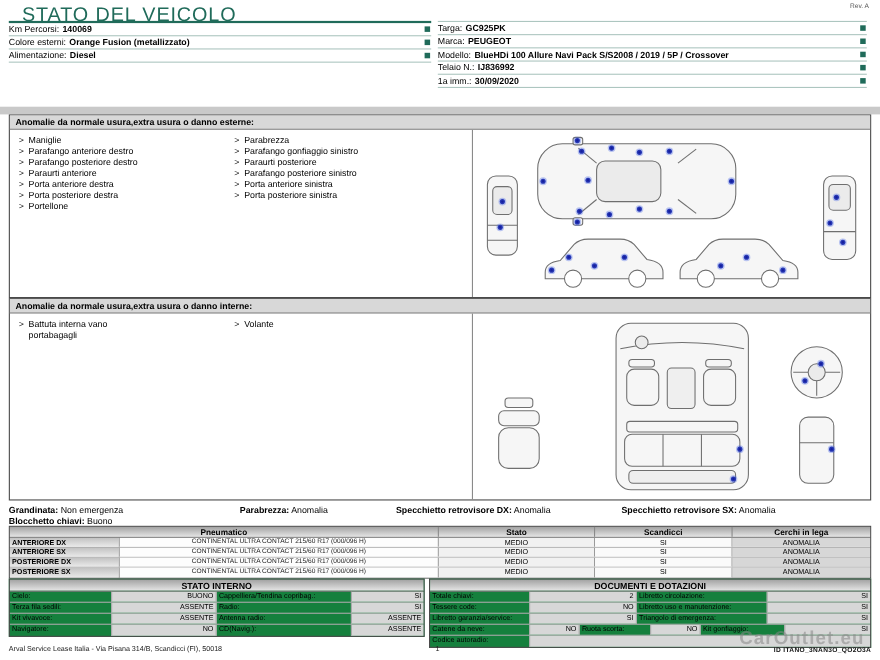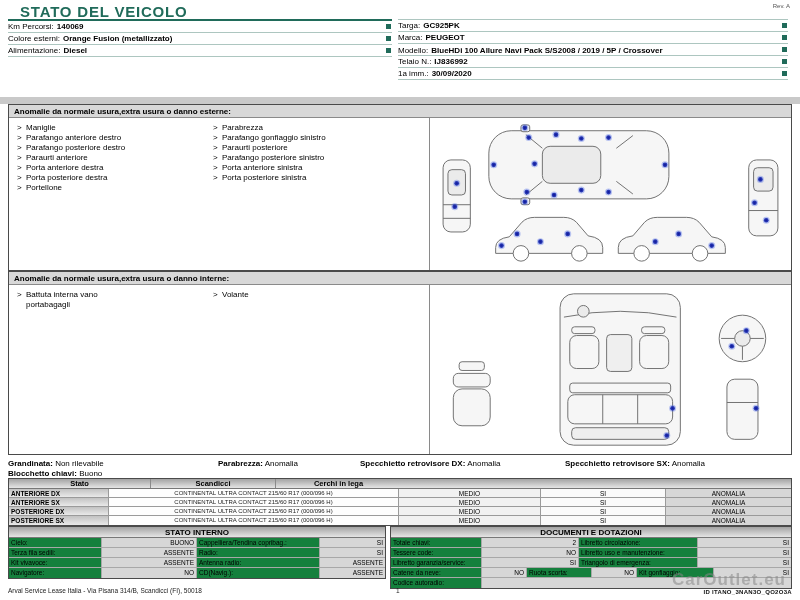--- a/index.html
+++ b/index.html
@@ -1,21 +1,21 @@
 <!DOCTYPE html>
 <html><head>
 <meta charset="utf-8">
 <style>
   *{margin:0;padding:0;box-sizing:border-box}
   html,body{width:800px;height:600px}
   body{font-family:"Liberation Sans",sans-serif;background:#fff;color:#000;position:relative;overflow:hidden}
   .page{position:absolute;inset:0;background:#fff}
 
   
-  .title{position:absolute;left:20px;top:3px;font-size:15px;font-weight:bold;letter-spacing:.8px;color:#206b5a}
+  .title{position:absolute;left:20px;top:3px;font-size:18px;font-weight:normal;letter-spacing:.8px;color:#206b5a}
   .rev{position:absolute;right:10px;top:3px;font-size:6px;color:#555}
 
   
   .info-left{position:absolute;left:8px;top:19px;width:384px;border-top:2px solid #206b5a}
   .info-right{position:absolute;left:398px;top:19px;width:390px;border-top:1px solid #adc6c0}
   .irow{display:flex;align-items:center;min-height:12px;border-bottom:1px solid #adc6c0;font-size:8px;position:relative;padding-right:12px}
   .irow .lbl{margin-right:3px;white-space:nowrap}
   .irow .val{font-weight:bold}
   .irow.multi{align-items:flex-end;padding-top:1px;line-height:9.5px}
   .irow.multi .val{max-width:250px}
@@ -259,28 +259,29 @@
               <circle cx="238" cy="152" r="2.4"></circle>
             <circle cx="320" cy="44" r="2.4"></circle>
               <circle cx="305" cy="60" r="2.4"></circle>
             <circle cx="330" cy="124" r="2.4"></circle>
           </g>
         </svg>
       </div>
     </div>
   </div>
 
-  <div class="sline s1a"><b>Grandinata:</b> <span>Non rilevabile</span></div>
+  <div class="sline s1a"><b>Grandinata:</b> <span>Non emergenza</span></div>
   <div class="sline s1b"><b>Parabrezza:</b> <span>Anomalia</span></div>
   <div class="sline s1c"><b>Specchietto retrovisore DX:</b> <span>Anomalia</span></div>
   <div class="sline s1d"><b>Specchietto retrovisore SX:</b> <span>Anomalia</span></div>
   <div class="sline s2"><b>Blocchetto chiavi:</b> <span>Buono</span></div>
 
   <div class="tyres">
     <div class="t-head">
+      <div class="th-pn">Pneumatico</div>
       <div class="th-st">Stato</div>
       <div class="th-te">Scandicci</div>
       <div class="th-ce">Cerchi in lega</div>
     </div>
     <div class="t-row">
       <div class="tc-pos">ANTERIORE DX</div>
       <div class="tc-spec">CONTINENTAL ULTRA CONTACT 215/60 R17 (000/096 H)</div>
       <div class="tc-st">MEDIO</div>
       <div class="tc-te">SI</div>
       <div class="tc-ce">ANOMALIA</div>

